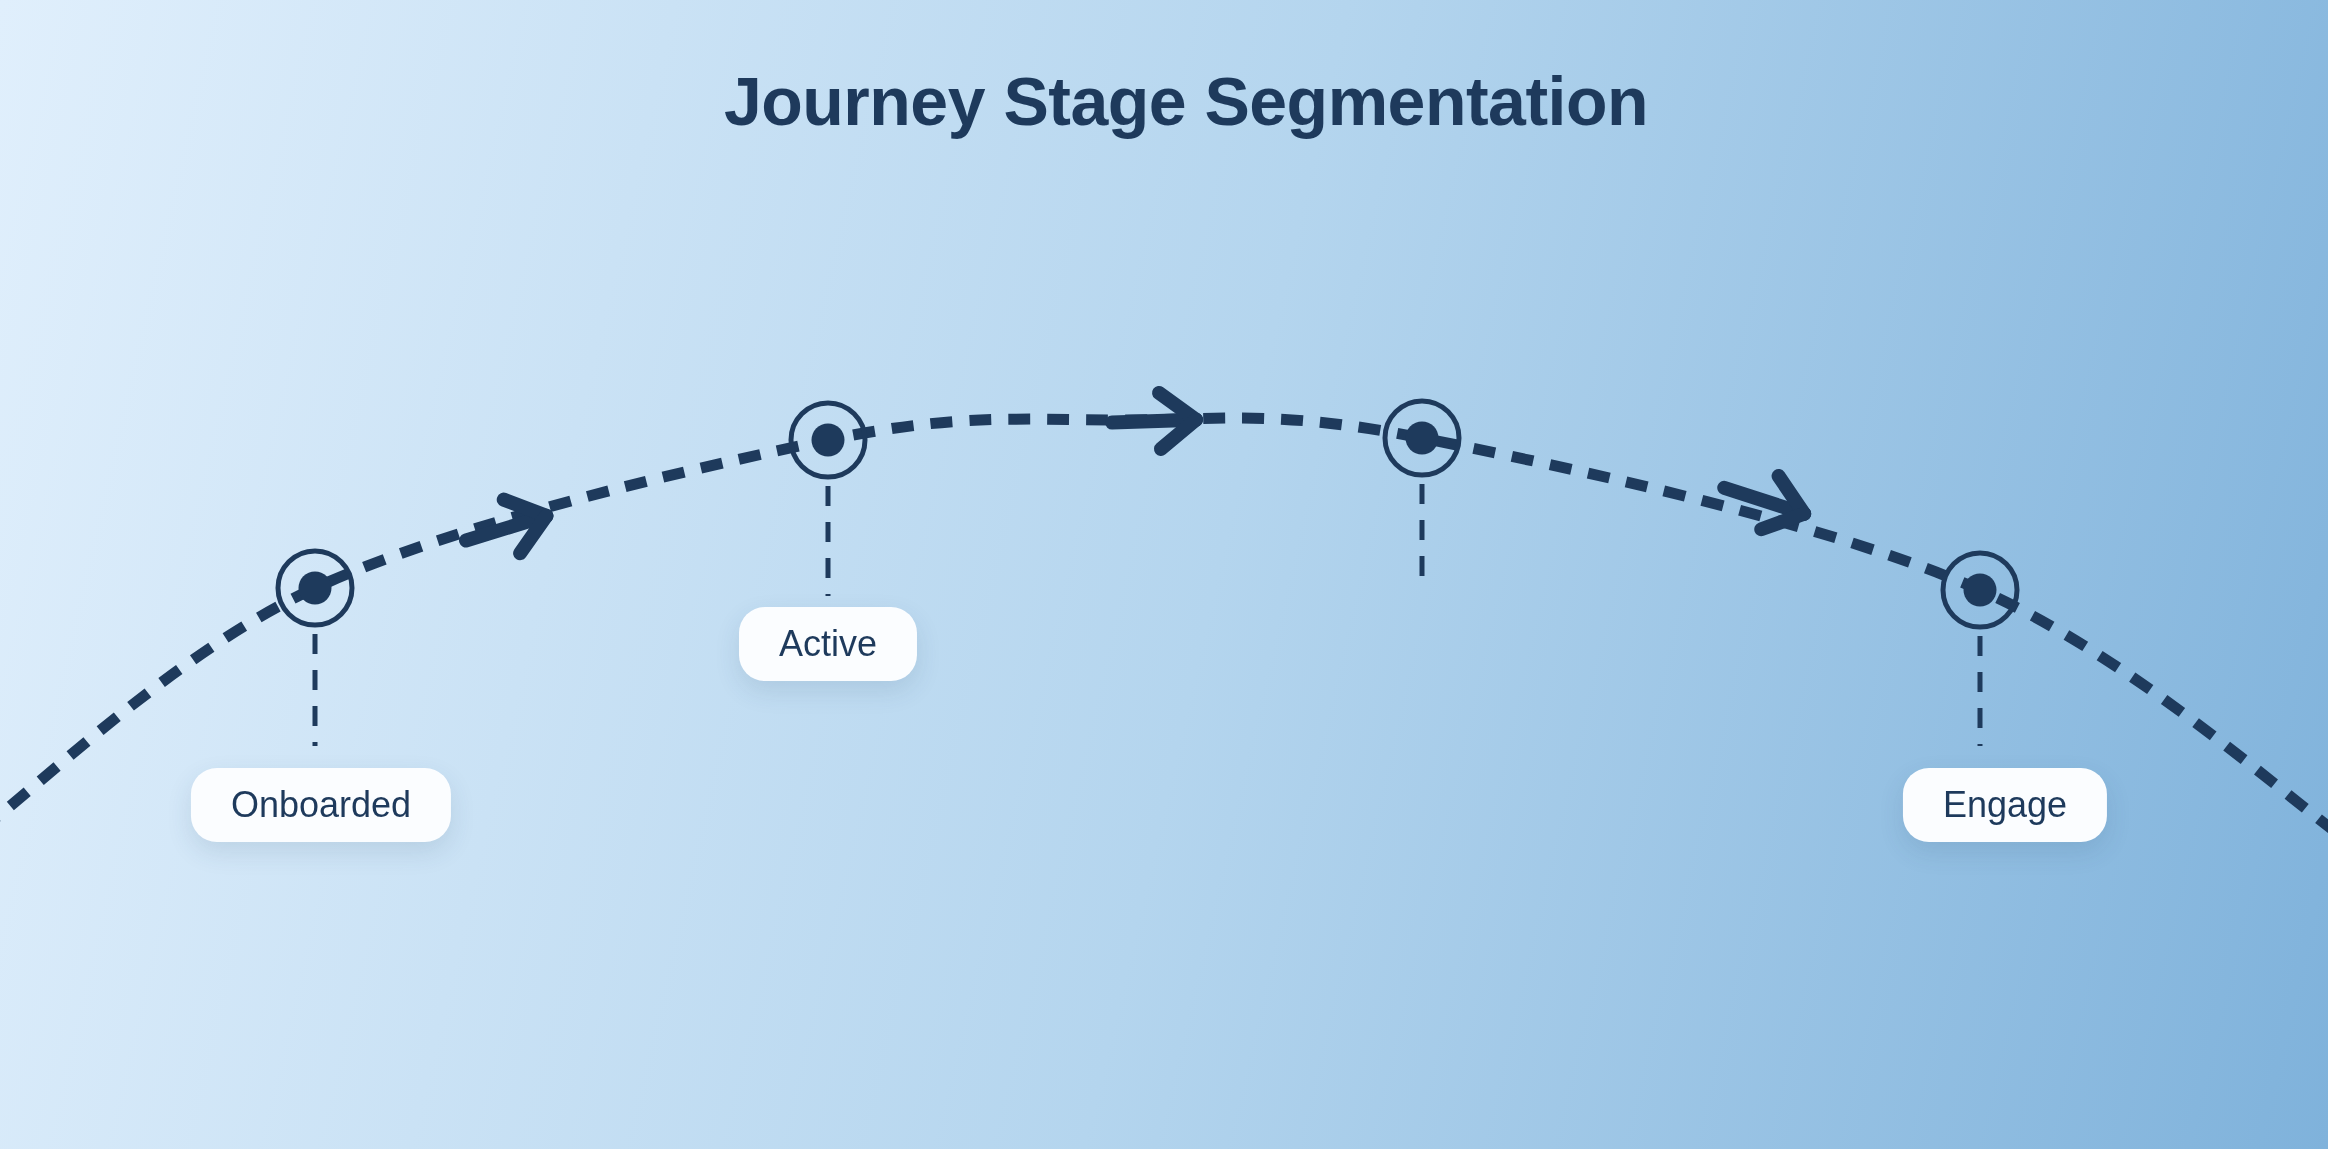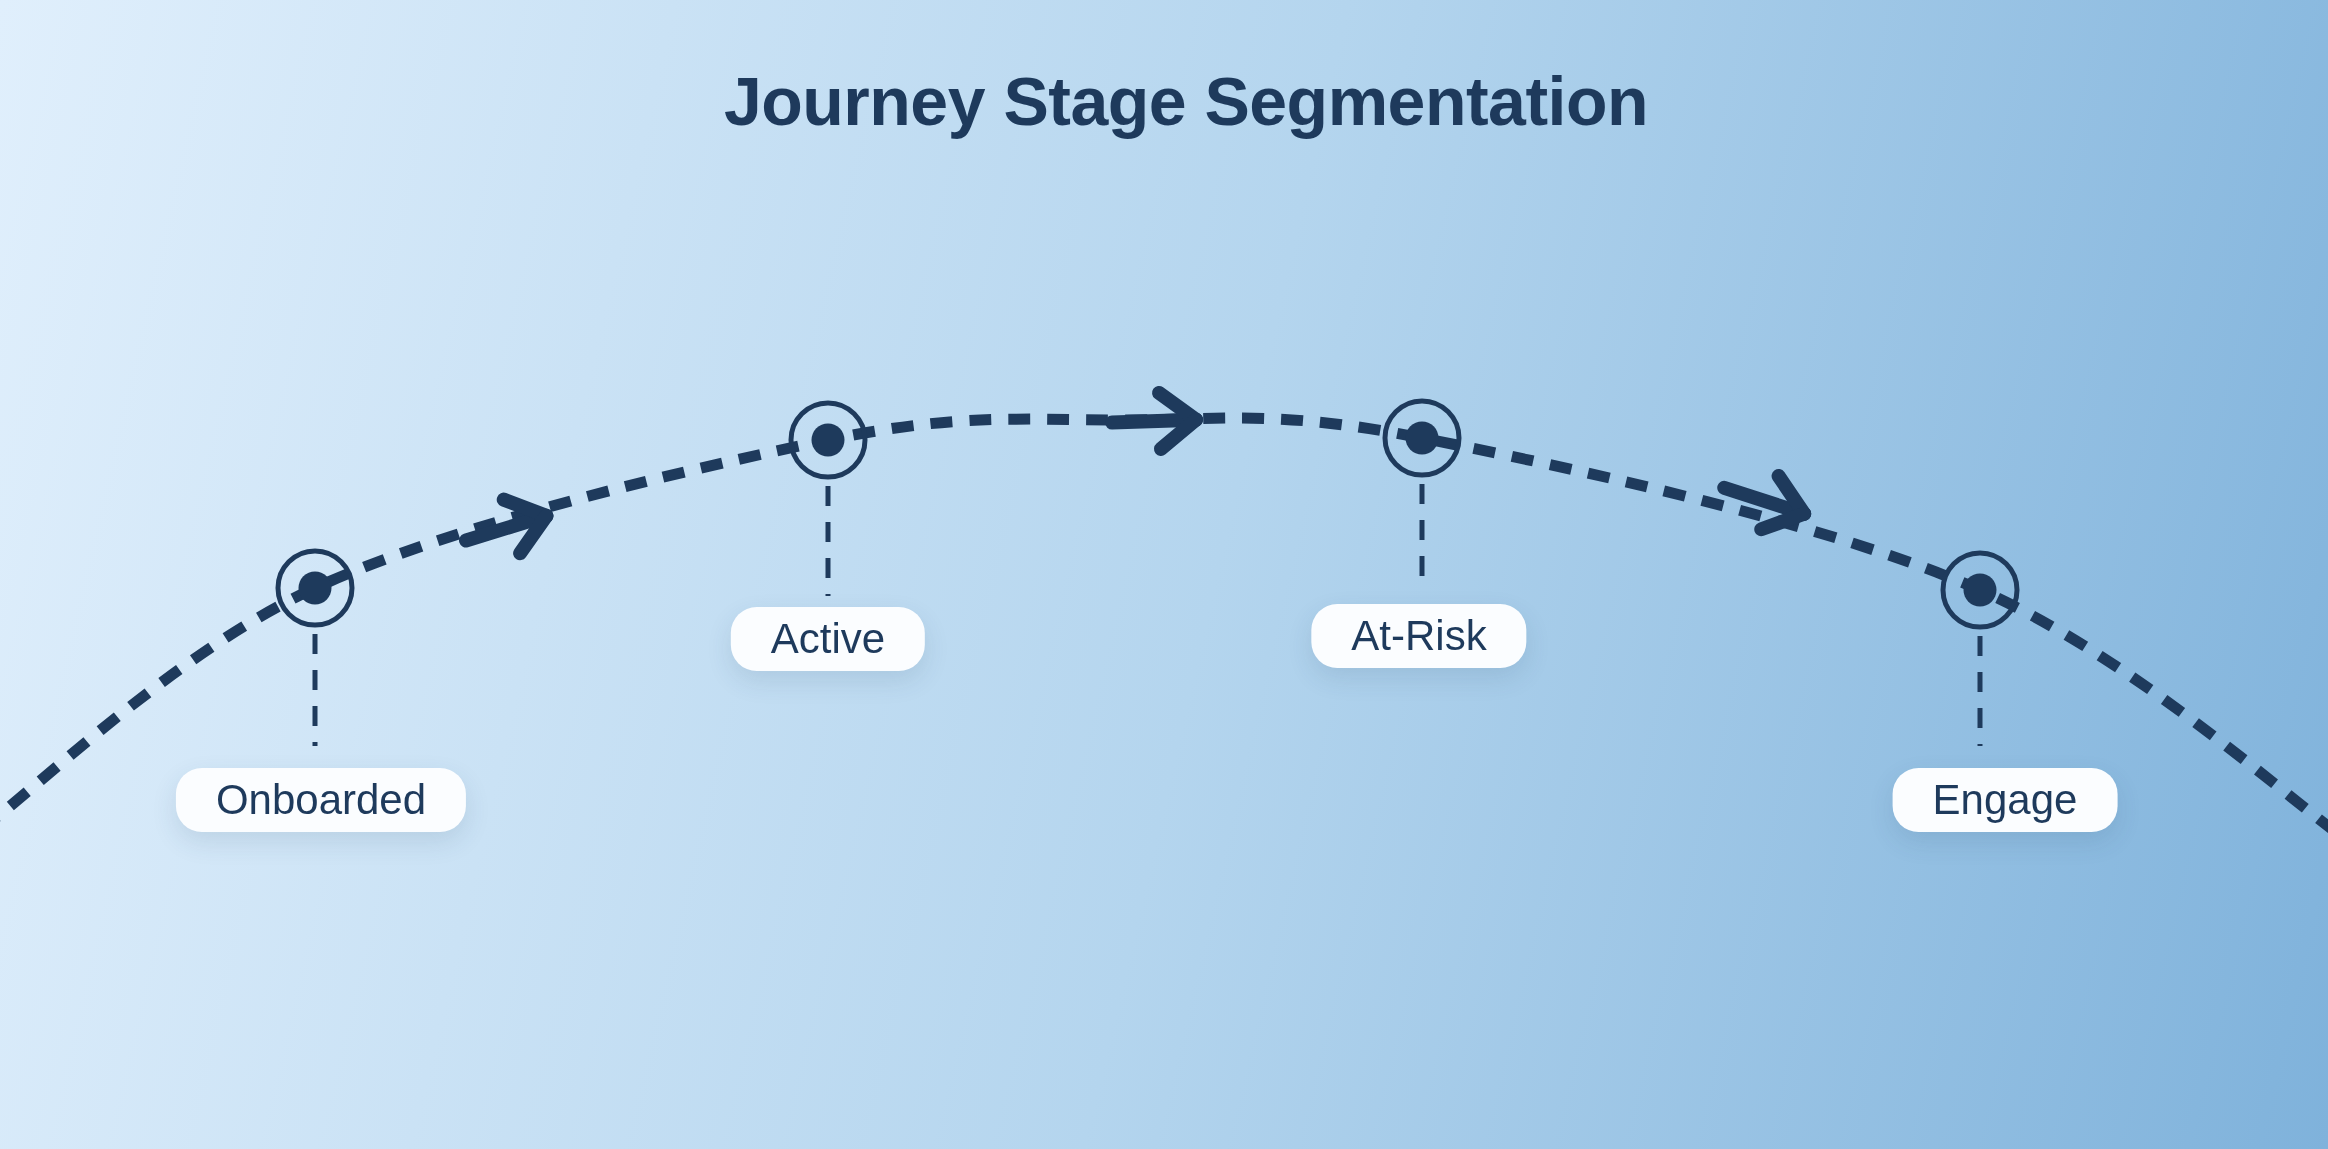--- a/index.html
+++ b/index.html
@@ -44,23 +44,23 @@
     position:absolute;
     inset:0;
     width:2328px;height:1149px;
     z-index:1;
   }
   .stage-pill{
     position:absolute;
     transform:translateX(-50%);
     background:var(--pill);
     color:var(--ink);
-    font-size:42px;
+    font-size:36px;
     font-weight:500;
-    padding:8px 40px;
+    padding:16px 40px;
     border-radius:26px;
     box-shadow:0 10px 26px rgba(35,65,100,.12);
     white-space:nowrap;
     z-index:2;
   }
 </style>
 </head>
 <body>
 
 <div class="canvas">
@@ -95,16 +95,15 @@
       <line x1="1422" y1="484" x2="1422" y2="592" stroke="#1e3a5c" stroke-width="5" stroke-dasharray="20 16"></line>
       <circle cx="1422" cy="438" r="37" fill="none" stroke="#1e3a5c" stroke-width="5"></circle>
       <circle cx="1422" cy="438" r="16.5" fill="#1e3a5c"></circle>
       <line x1="1980" y1="636" x2="1980" y2="746" stroke="#1e3a5c" stroke-width="5" stroke-dasharray="20 16"></line>
       <circle cx="1980" cy="590" r="37" fill="none" stroke="#1e3a5c" stroke-width="5"></circle>
       <circle cx="1980" cy="590" r="16.5" fill="#1e3a5c"></circle>
     </svg>
 
   <div class="stage-pill" style="left: 321px; top: 768px;">Onboarded</div>
   <div class="stage-pill" style="left: 828px; top: 607px;">Active</div>
-  <div class="stage-pill" style="left: 1419px; top: 604px;">At-Risk</div>
   <div class="stage-pill" style="left: 2005px; top: 768px;">Engage</div>
 
 </div>
 
 </body></html>

